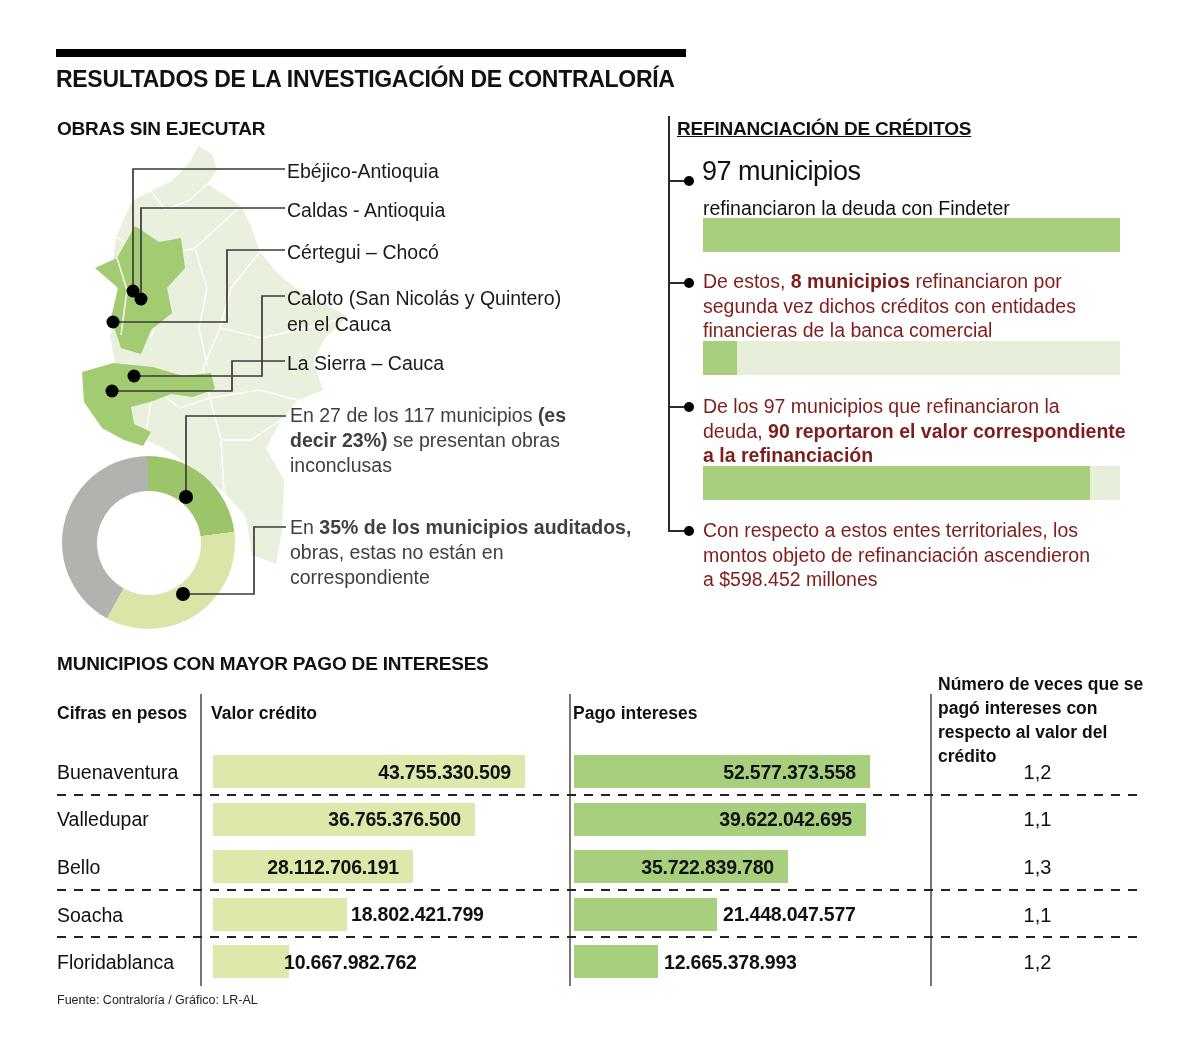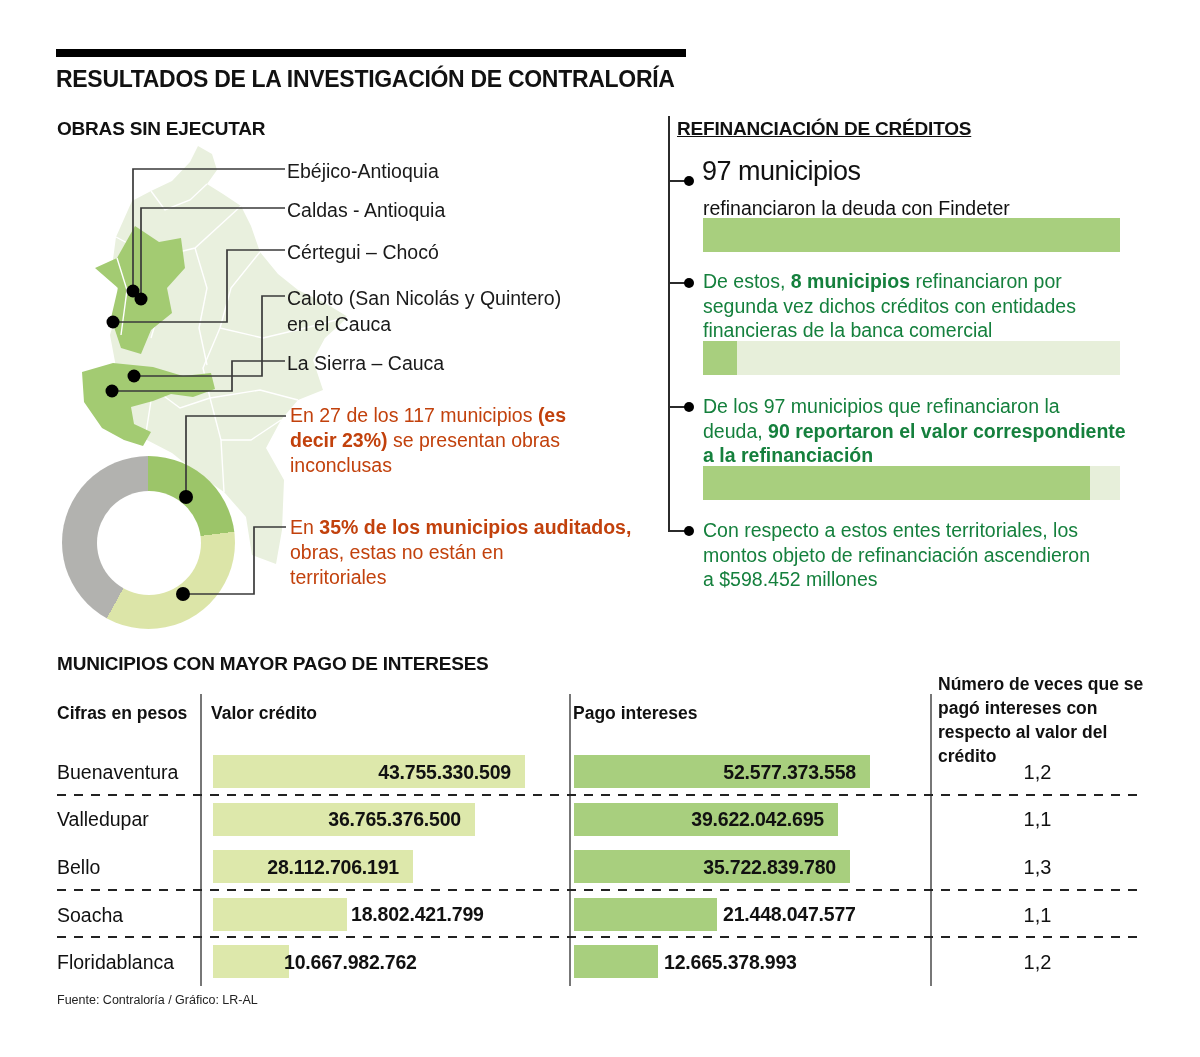--- a/index.html
+++ b/index.html
@@ -18,31 +18,31 @@
   .main-title{left:56px;top:66px;font-size:23px;font-weight:700;letter-spacing:-0.3px;}
   .section-title{font-size:19px;font-weight:700;letter-spacing:-0.2px;}
 
   
   #map-svg{left:55px;top:140px;z-index:1;}
   #donut{left:62px;top:456px;width:173px;height:173px;border-radius:50%;z-index:2;}
   #donut::after{content:"";position:absolute;left:34.5px;top:34.5px;width:104px;height:104px;
     border-radius:50%;background:#fff;}
   #lines-svg{left:55px;top:140px;z-index:3;pointer-events:none;}
   .map-label{left:287px;font-size:19.5px;line-height:26px;color:#1a1a1a;z-index:4;}
-  .annot{left:290px;font-size:19.5px;line-height:25px;color:#c2410c;z-index:4;}
+  .annot{left:290px;font-size:19.5px;line-height:25px;color:#404040;z-index:4;}
   .annot div span{white-space:pre-wrap;}
 
   
   .rc-vline{left:668px;top:116px;width:2px;height:416px;background:#2b2b2b;}
   .rc-stub{height:2px;background:#2b2b2b;left:668px;width:18px;}
   .rc-dot{width:10px;height:10px;border-radius:50%;background:#000;left:684px;}
   .rc-title{left:677px;top:118px;text-decoration:underline;}
   .rc-headline{left:702px;top:156px;font-size:27px;font-weight:400;letter-spacing:-0.5px;}
   .rc-sub{left:703px;top:197px;font-size:19.5px;}
-  .rc-text{left:703px;font-size:19.5px;line-height:24.5px;color:#15803d;}
+  .rc-text{left:703px;font-size:19.5px;line-height:24.5px;color:#7f1d1d;}
   .rc-bar{left:703px;width:417px;height:34px;background:var(--bar_bg);}
   .rc-bar .fill{height:100%;background:var(--accent_green);}
 
   
   .tbl-title{left:57px;top:653px;}
   .tbl-head{font-size:17.5px;font-weight:700;line-height:24px;}
   .tbl-vline{width:1.5px;background:#777;top:694px;height:292px;}
   #table-rows{left:57px;top:748px;width:1088px;}
   .trow{position:relative;height:47.6px;}
   .trow.dashed::after{content:"";position:absolute;left:0;bottom:0;width:100%;height:2px;
@@ -122,21 +122,21 @@
   <div class="abs map-label" style="top:350px">La Sierra – Cauca</div>
 
   <div class="abs annot" style="top:403px;width:330px">
       <div><span>En 27 de los 117 municipios </span><span style="font-weight: 700;">(es</span></div>
       <div><span style="font-weight: 700;">decir 23%)</span><span> se presentan obras</span></div>
       <div><span>inconclusas</span></div>
     </div>
   <div class="abs annot" style="top:515px;width:380px">
       <div><span>En </span><span style="font-weight: 700;">35% de los municipios auditados,</span></div>
       <div><span>obras, estas no están en</span></div>
-      <div><span>territoriales</span></div>
+      <div><span>correspondiente</span></div>
     </div>
 
   <div class="abs rc-vline"></div>
   <div class="abs rc-stub" style="top:180px"></div>
   <div class="abs rc-stub" style="top:282px"></div>
   <div class="abs rc-stub" style="top:406px"></div>
   <div class="abs rc-stub" style="top:530px"></div>
   <div class="abs rc-dot" style="top:176px"></div>
   <div class="abs rc-dot" style="top:278px"></div>
   <div class="abs rc-dot" style="top:402px"></div>
@@ -194,31 +194,31 @@
         <div class="pbar" style="width: 296px;">
           <span class="barval" style="right: 14px;">52.577.373.558</span>
         </div>
         <div class="ratio">1,2</div>
       </div>
       <div class="trow">
         <div class="muni-name">Valledupar</div>
         <div class="vbar" style="width: 262px; position: absolute;">
           <span class="barval" style="right: 14px;">36.765.376.500</span>
         </div>
-        <div class="pbar" style="width: 264px;">
+        <div class="pbar" style="width: 292px;">
           <span class="barval" style="right: 14px;">39.622.042.695</span>
         </div>
         <div class="ratio">1,1</div>
       </div>
       <div class="trow dashed">
         <div class="muni-name">Bello</div>
         <div class="vbar" style="width: 200px; position: absolute;">
           <span class="barval" style="right: 14px;">28.112.706.191</span>
         </div>
-        <div class="pbar" style="width: 276px;">
+        <div class="pbar" style="width: 214px;">
           <span class="barval" style="right: 14px;">35.722.839.780</span>
         </div>
         <div class="ratio">1,3</div>
       </div>
       <div class="trow dashed">
         <div class="muni-name">Soacha</div>
         <div class="vbar" style="width: 134px; position: absolute;">
           <span class="barval" style="left: 138px;">18.802.421.799</span>
         </div>
         <div class="pbar" style="width: 143px;">

